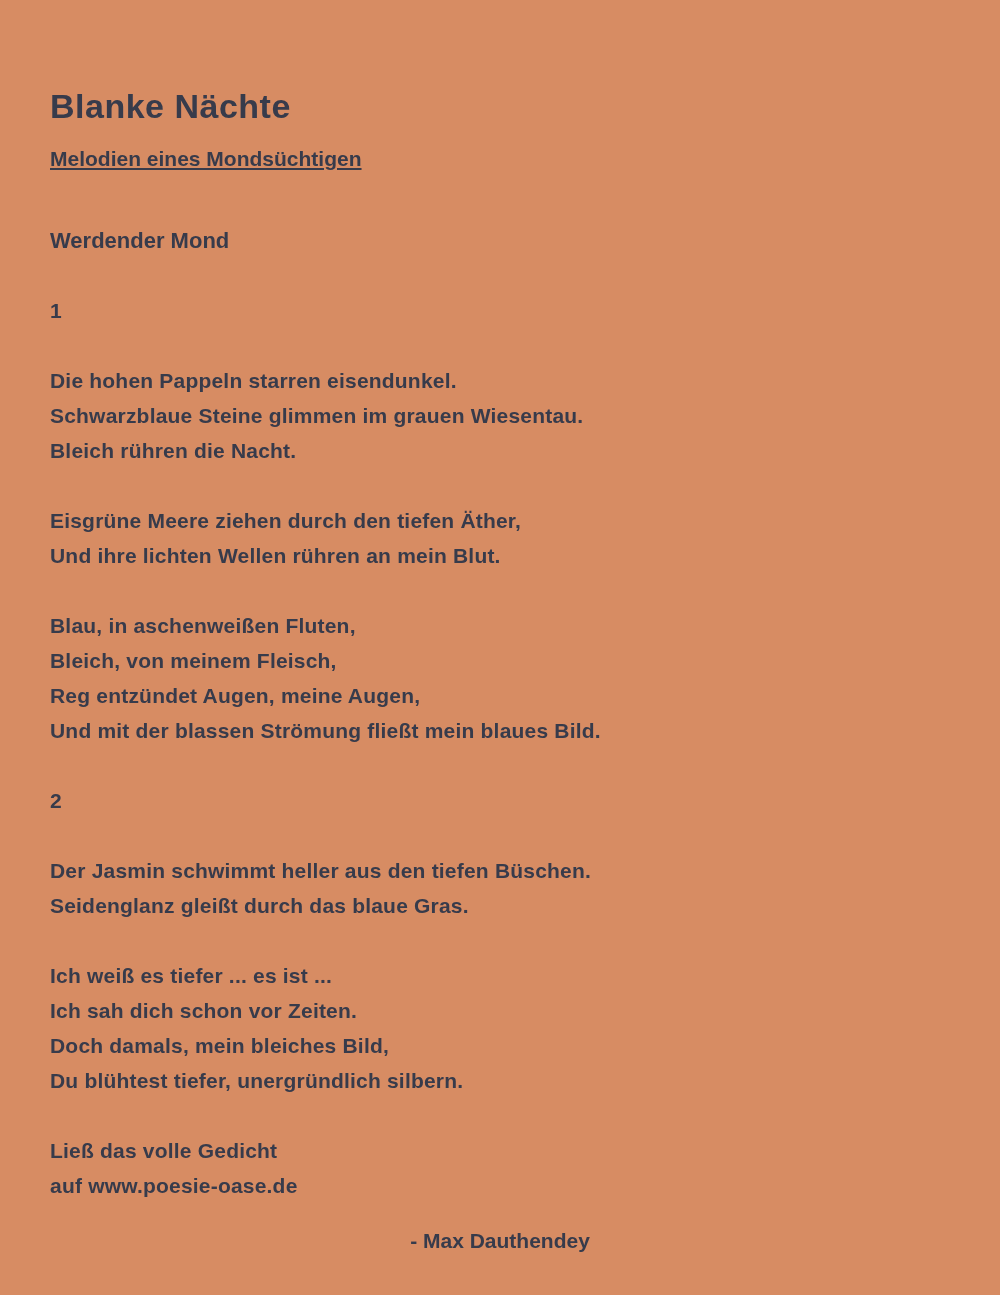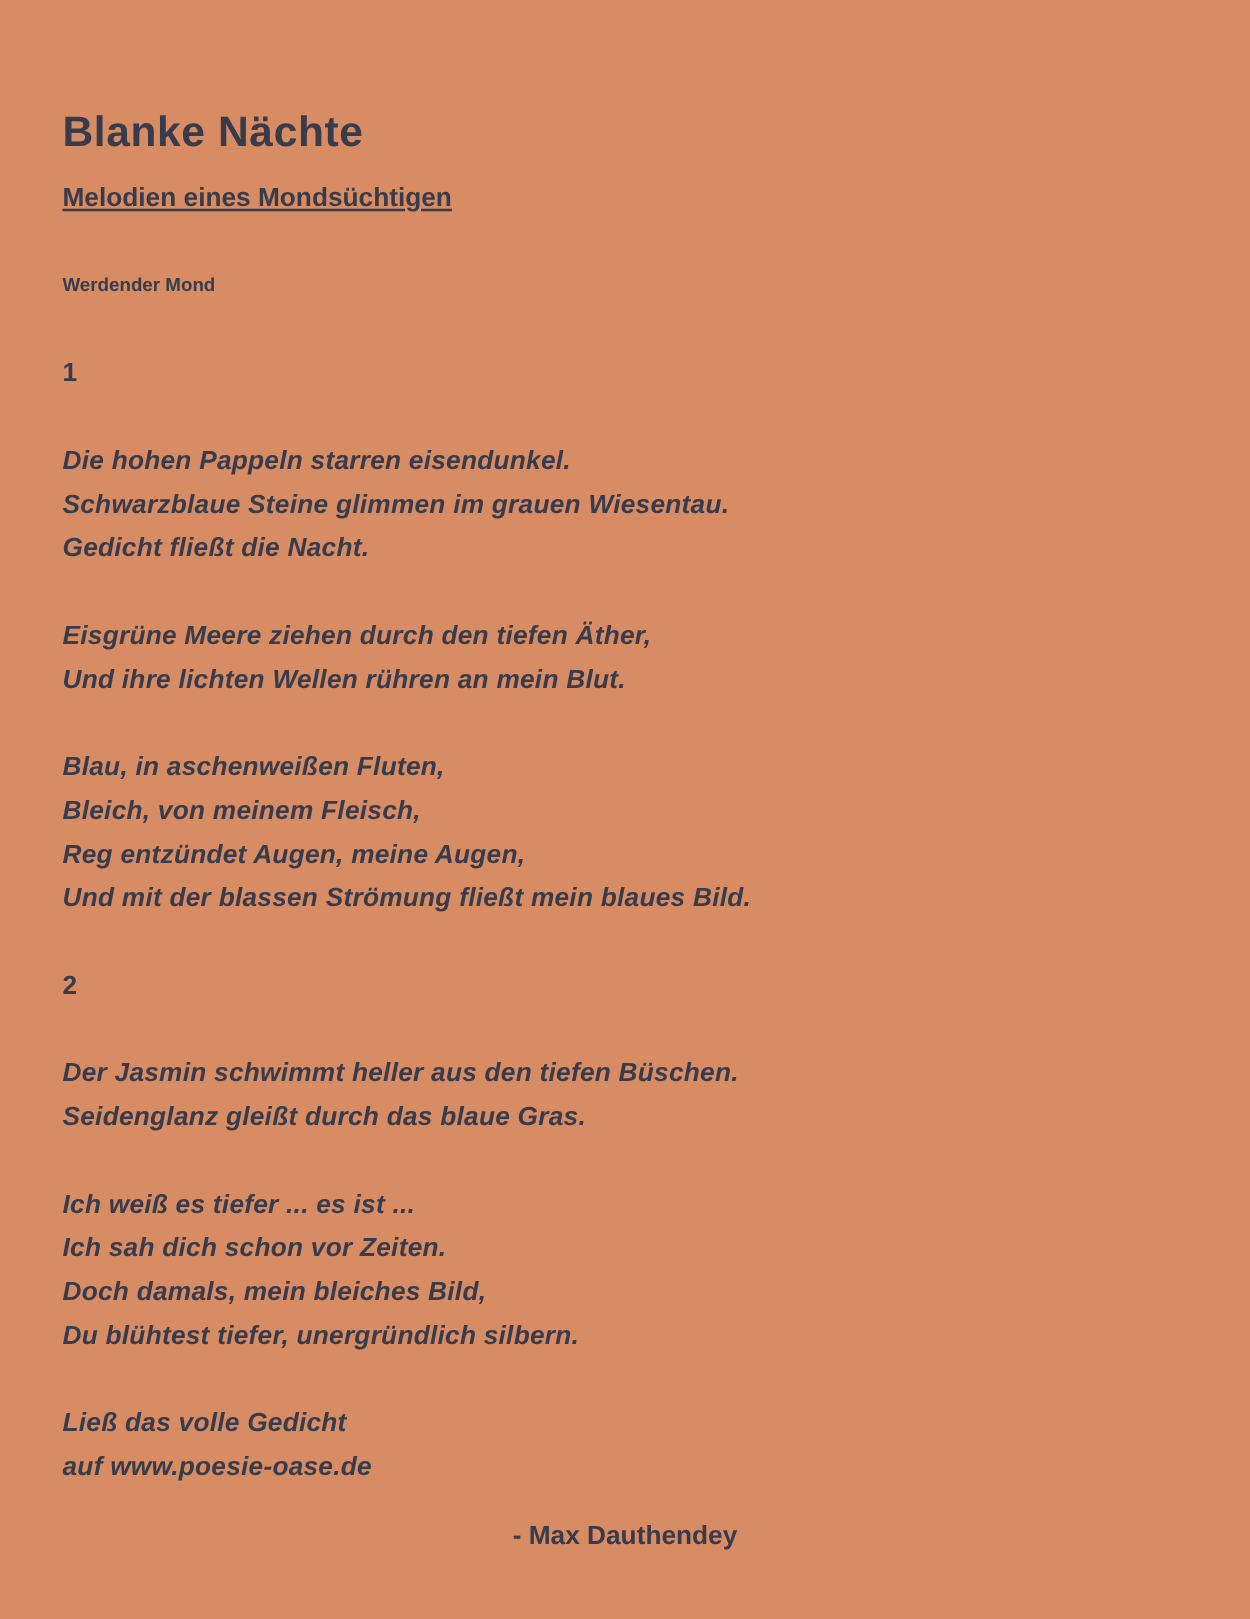--- a/index.html
+++ b/index.html
@@ -26,39 +26,38 @@
     letter-spacing: 0.5px;
   }
   .subtitle {
     margin: 12px 0 0 0;
     font-size: 21px;
     line-height: 35px;
     font-weight: 700;
     text-decoration: underline;
   }
   .section-title {
-    margin: 35px 0 0 0;
-    font-size: 15px;
+    margin: 47px 0 0 0;
+    font-size: 22px;
     line-height: 35px;
     font-weight: 700;
   }
   .block {
     margin-top: 35px;
   }
   .stanza-number {
     font-size: 21px;
     line-height: 35px;
     font-weight: 700;
   }
   .poem-line {
     font-size: 21px;
     line-height: 35px;
     font-weight: 700;
     letter-spacing: 0.2px;
-    font-style: italic;
   }
   .outro {
     margin-top: 35px;
   }
   .author {
     margin-top: 20px;
     font-size: 21px;
     line-height: 35px;
     font-weight: 700;
     text-align: center;
@@ -81,21 +80,21 @@
 
   <h1 class="title">Blanke Nächte</h1>
   <h2 class="subtitle">Melodien eines Mondsüchtigen</h2>
   <h3 class="section-title">Werdender Mond</h3>
 
   <div class="block stanza-number">1</div>
 
   <div class="block">
     <div class="poem-line">Die hohen Pappeln starren eisendunkel.</div>
     <div class="poem-line">Schwarzblaue Steine glimmen im grauen Wiesentau.</div>
-    <div class="poem-line">Gedicht fließt die Nacht.</div>
+    <div class="poem-line">Bleich rühren die Nacht.</div>
   </div>
 
   <div class="block">
     <div class="poem-line">Eisgrüne Meere ziehen durch den tiefen Äther,</div>
     <div class="poem-line">Und ihre lichten Wellen rühren an mein Blut.</div>
   </div>
 
   <div class="block">
     <div class="poem-line">Blau, in aschenweißen Fluten,</div>
     <div class="poem-line">Bleich, von meinem Fleisch,</div>

